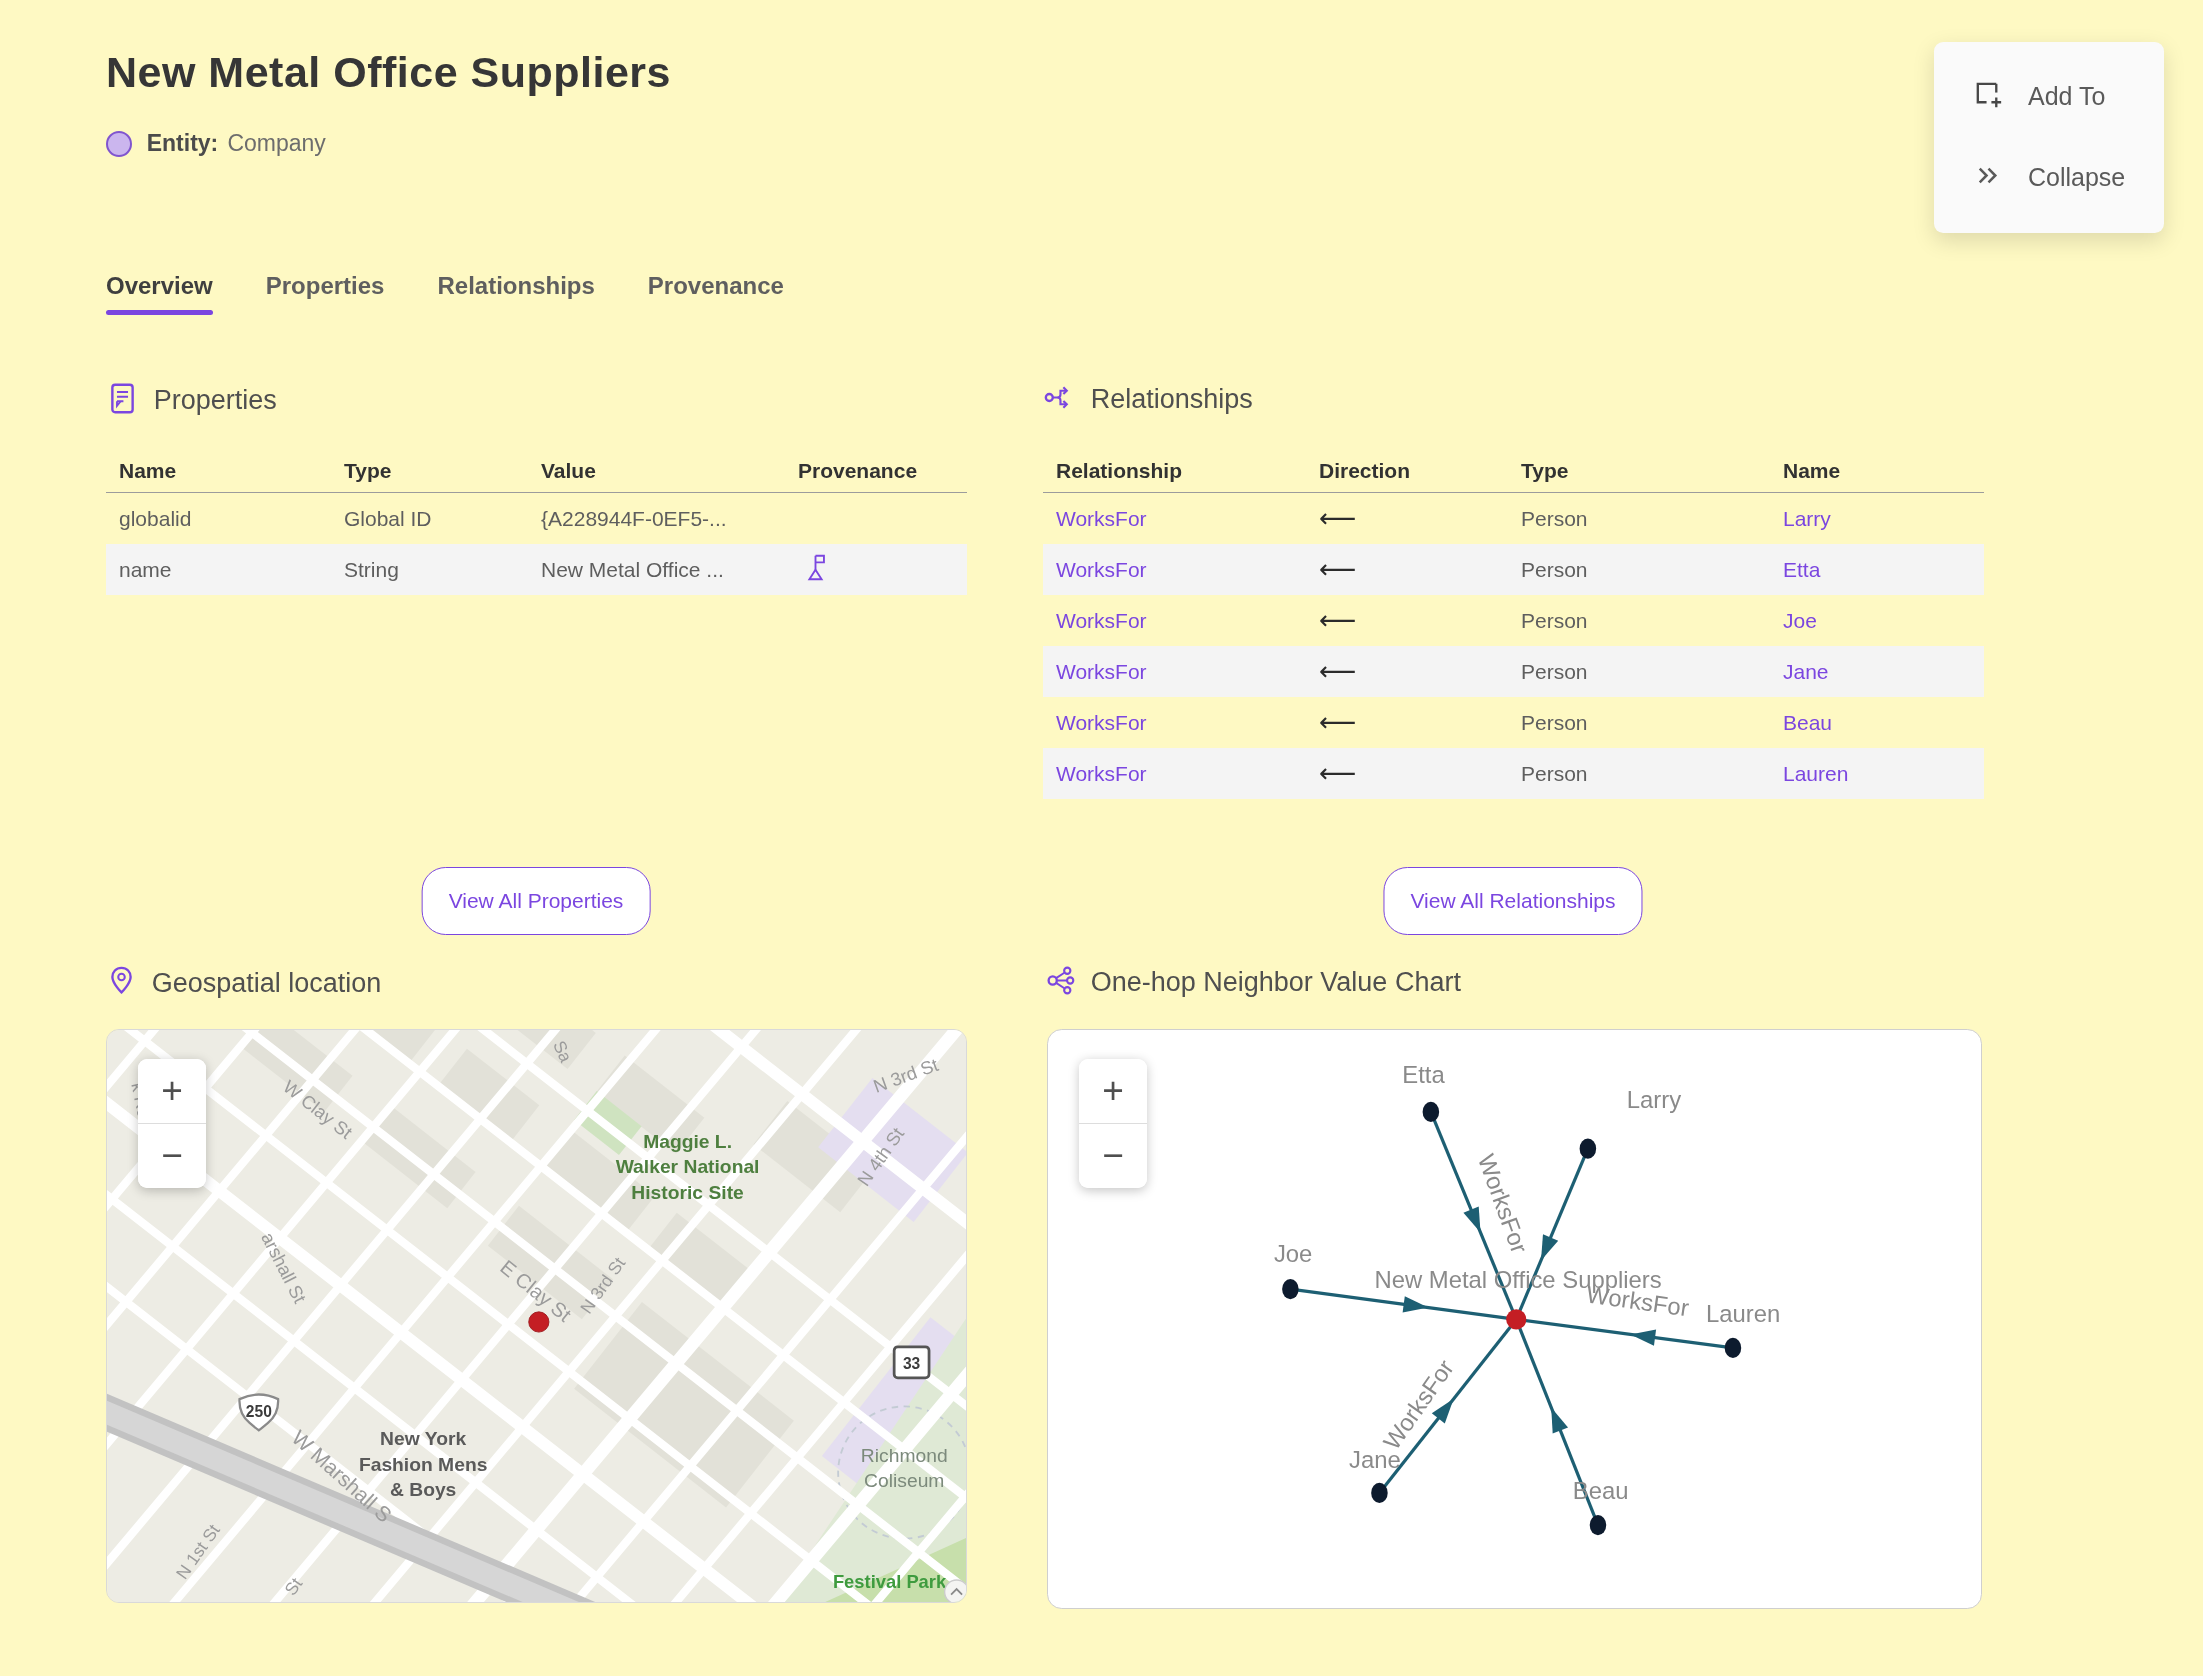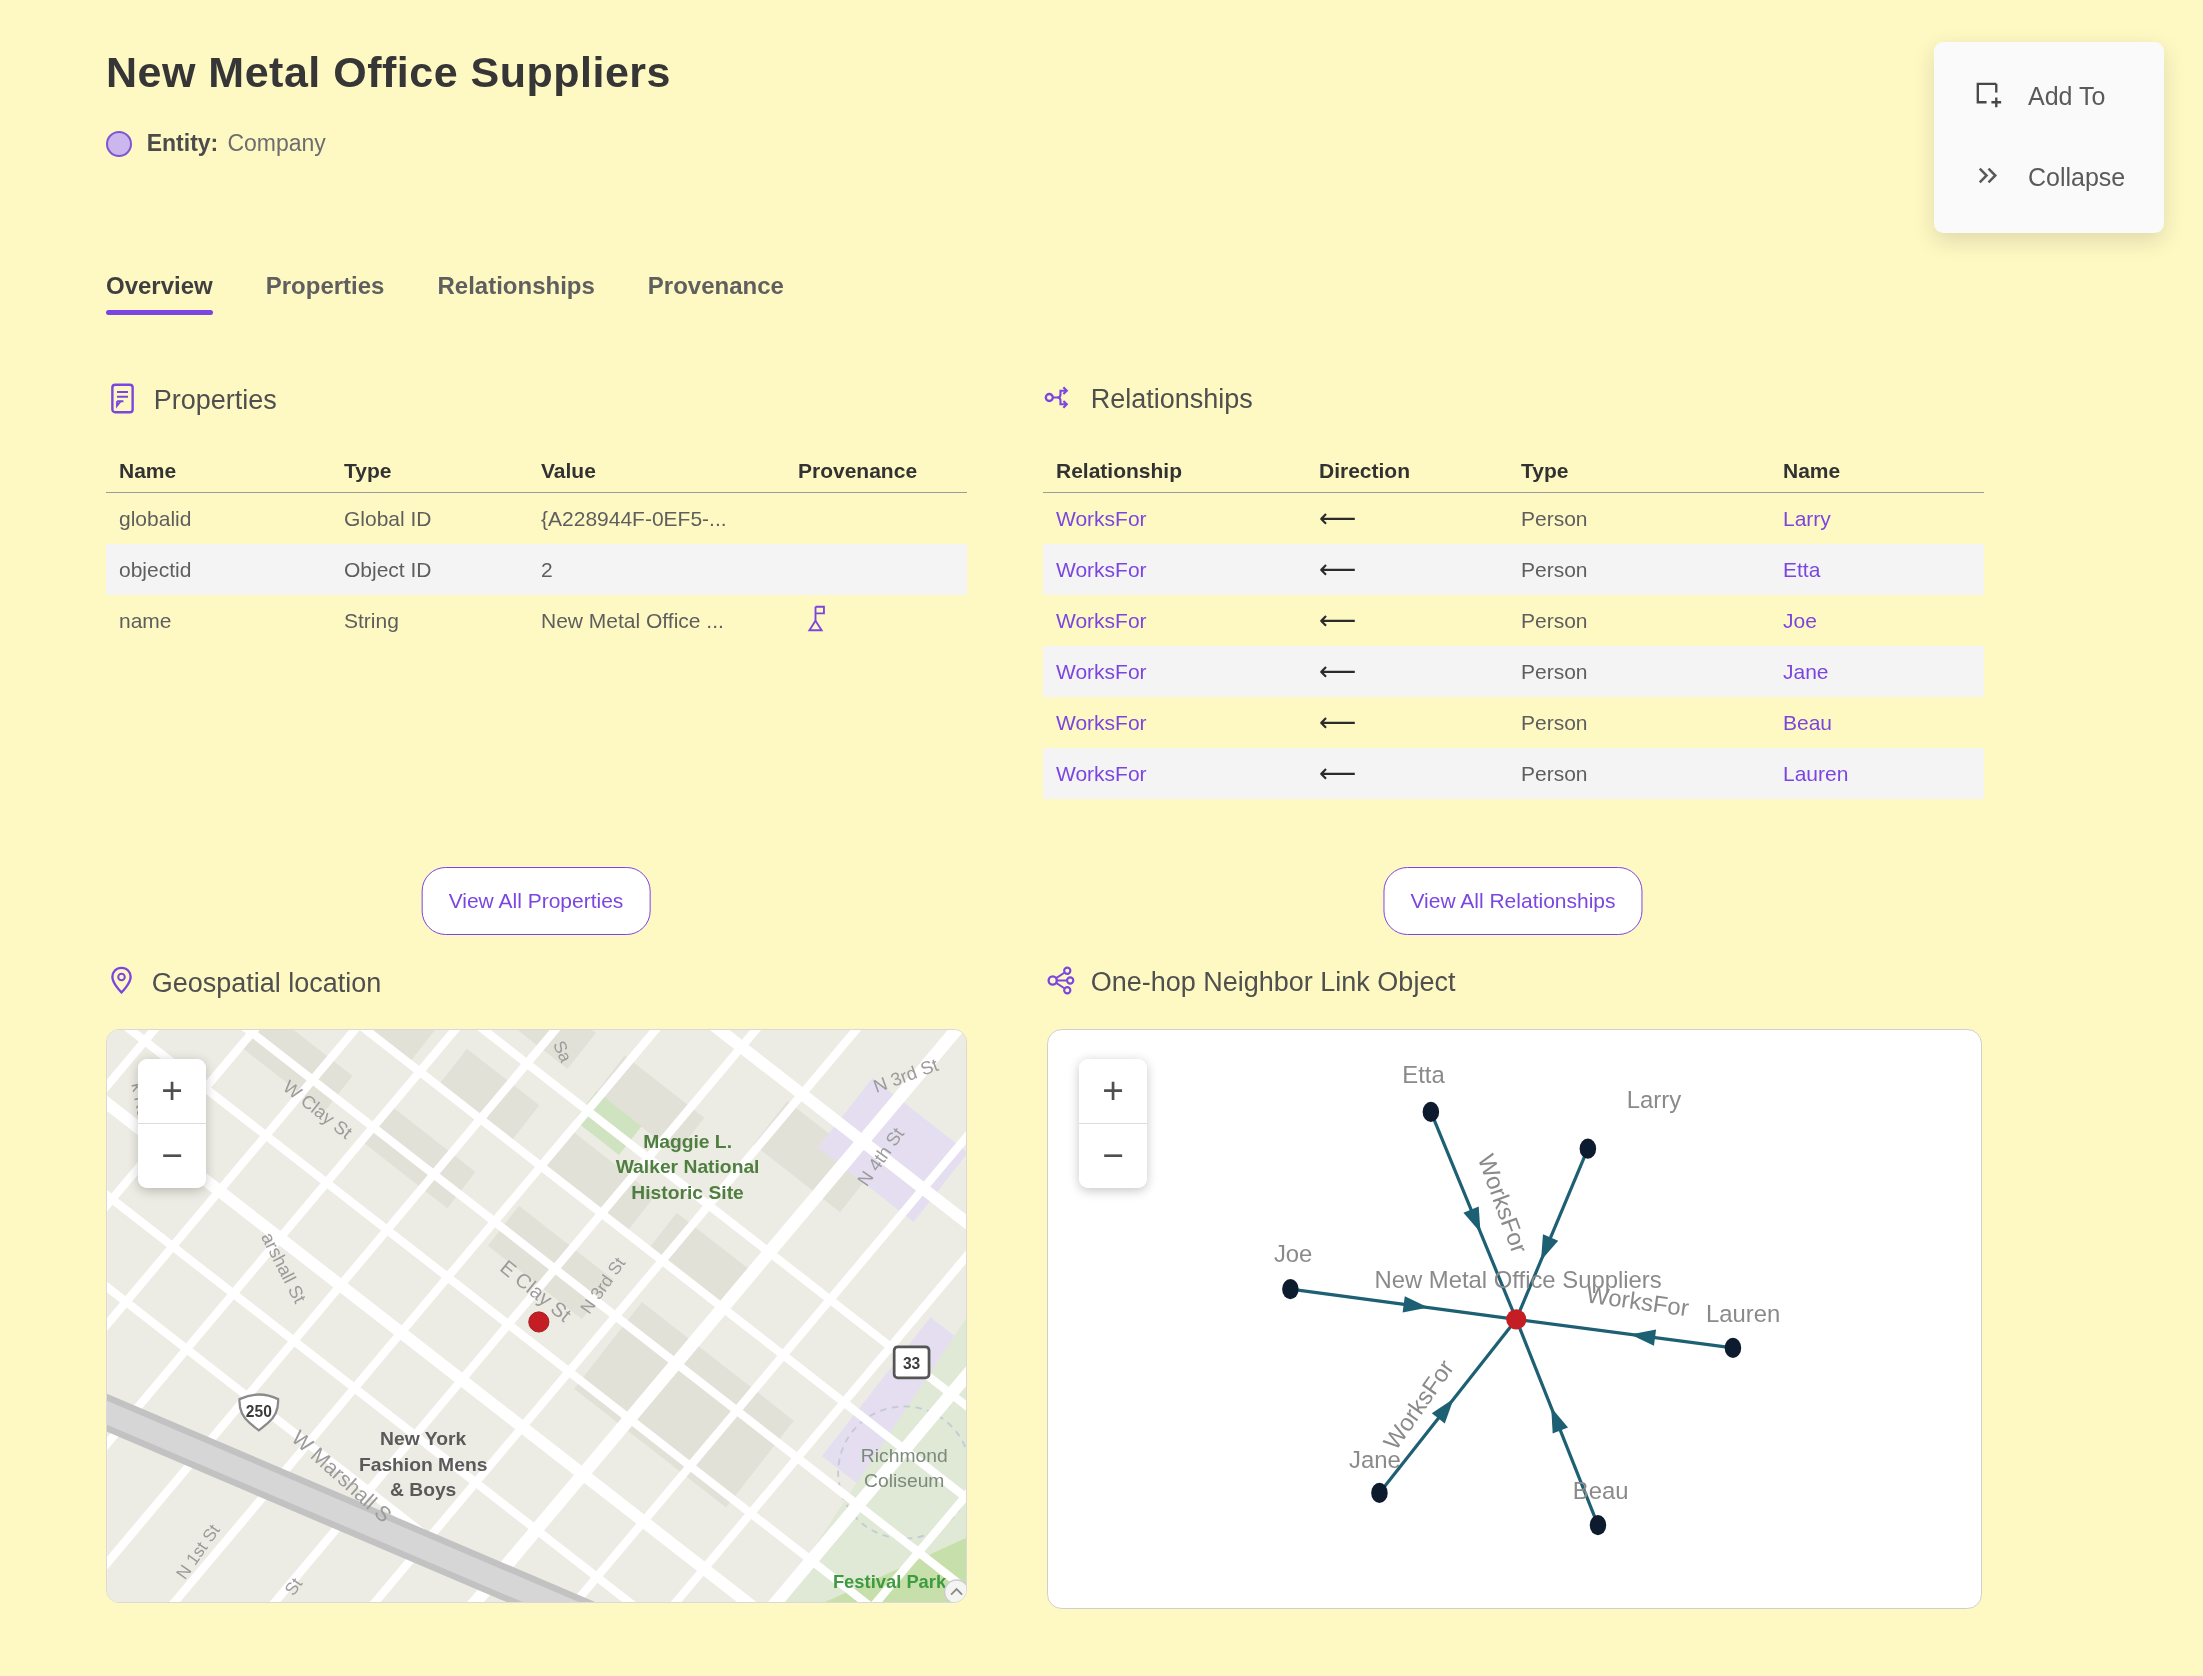--- a/index.html
+++ b/index.html
@@ -124,26 +124,20 @@
         <span>Name</span>
         <span>Type</span>
         <span>Value</span>
         <span>Provenance</span>
       </div>
     <div id="props-body">
         <div class="trow pgrid">
           <span class="cell">globalid</span>
           <span class="cell">Global ID</span>
           <span class="cell">{A228944F-0EF5-...</span>
-          <span class="cell flag-cell"></span>
-        </div>
-        <div class="trow pgrid">
-          <span class="cell">objectid</span>
-          <span class="cell">Object ID</span>
-          <span class="cell">2</span>
           <span class="cell flag-cell"></span>
         </div>
         <div class="trow pgrid">
           <span class="cell">name</span>
           <span class="cell">String</span>
           <span class="cell">New Metal Office ...</span>
           <span class="cell flag-cell"><svg width="25" height="30" viewBox="0 0 26 32" fill="none">
               <path d="M13 4 v15" stroke="#7b46e0" stroke-width="2"></path>
               <path d="M13 4 h9 v7 h-9" stroke="#7b46e0" stroke-width="2"></path>
               <path d="M13 19 L19.5 29 H6.5 Z" stroke="#7b46e0" stroke-width="2"></path>
@@ -334,21 +328,21 @@
   <div class="sec-head sh-chart">
     <span>
       <svg width="33" height="33" viewBox="0 0 34 34" fill="none">
         <circle cx="10" cy="17" r="4.2" stroke="#7b46e0" stroke-width="2.4"></circle>
         <circle cx="25" cy="7" r="3.2" stroke="#7b46e0" stroke-width="2.2"></circle>
         <circle cx="28" cy="17" r="3.2" stroke="#7b46e0" stroke-width="2.2"></circle>
         <circle cx="25" cy="27" r="3.2" stroke="#7b46e0" stroke-width="2.2"></circle>
         <path d="M13.5 14.5 L22 9 M14.2 17 L24.8 17 M13.5 19.5 L22 25" stroke="#7b46e0" stroke-width="2"></path>
       </svg>
     </span>
-    <span class="t">One-hop Neighbor Link Object</span>
+    <span class="t">One-hop Neighbor Value Chart</span>
   </div>
   <div class="chart-card">
     <svg id="chart-svg" width="931" height="577" viewBox="0 0 1014 628">
         <line x1="417" y1="89" x2="510" y2="315" stroke="#1d5f73" stroke-width="3.5"></line>
         <path d="M471.0681598750073 220.39144227689957 L452.47060673385437 198.84774210348476 L469.11633746613387 191.99795025347598 Z" fill="#1d5f73"></path>
         <line x1="588" y1="129" x2="510" y2="315" stroke="#1d5f73" stroke-width="3.5"></line>
         <path d="M536.9590998562398 250.71291572742797 L539.1009706785513 222.33312733180156 L555.7004695514648 229.2942075043137 Z" fill="#1d5f73"></path>
         <line x1="264" y1="282" x2="510" y2="315" stroke="#1d5f73" stroke-width="3.5"></line>
         <path d="M414.1668303368905 302.14433089885114 L386.20993719117695 307.4746334830533 L388.6031342697983 289.63443707878474 Z" fill="#1d5f73"></path>
         <line x1="746" y1="346" x2="510" y2="315" stroke="#1d5f73" stroke-width="3.5"></line>

